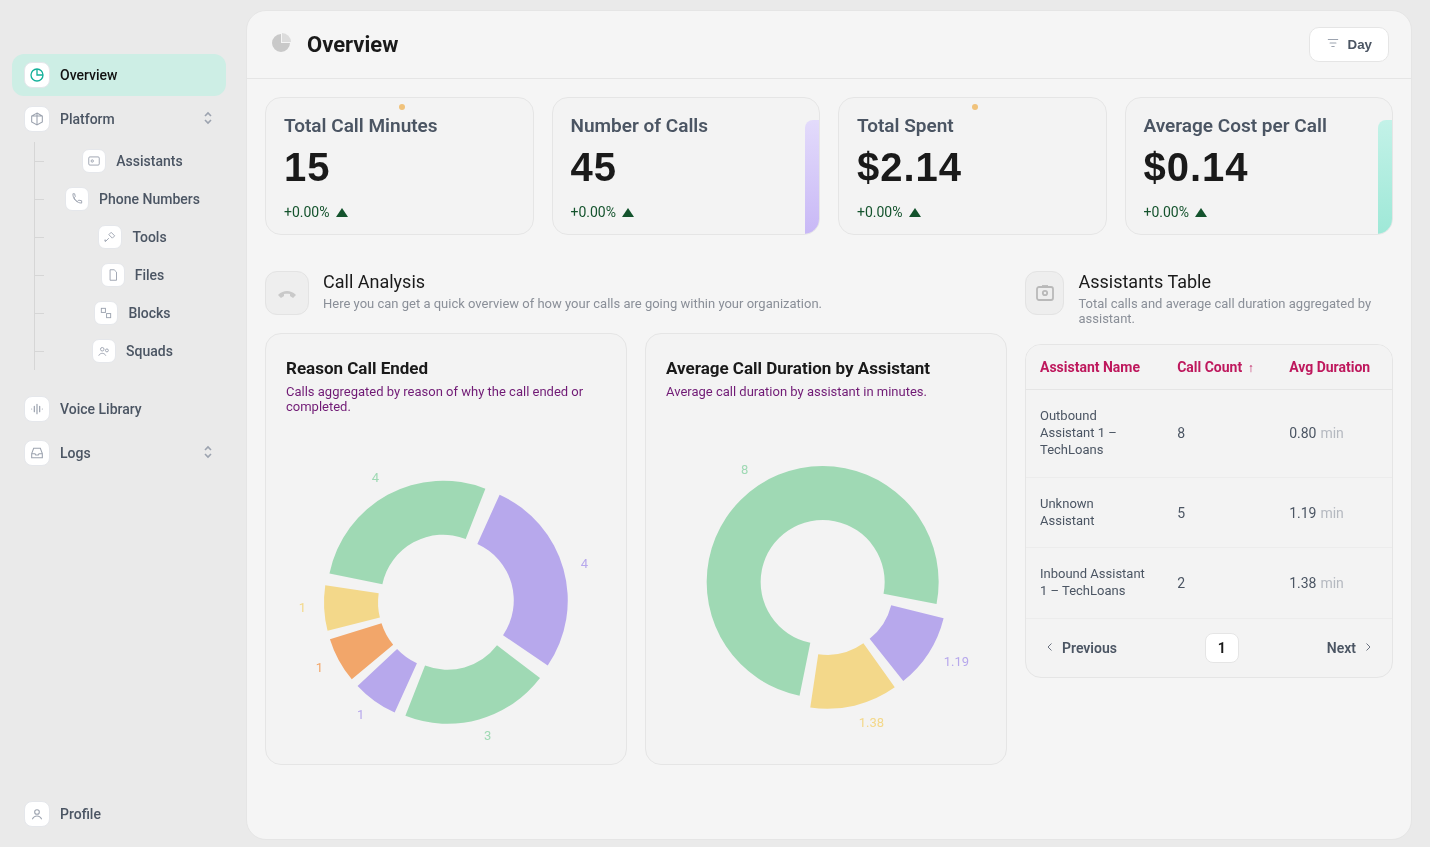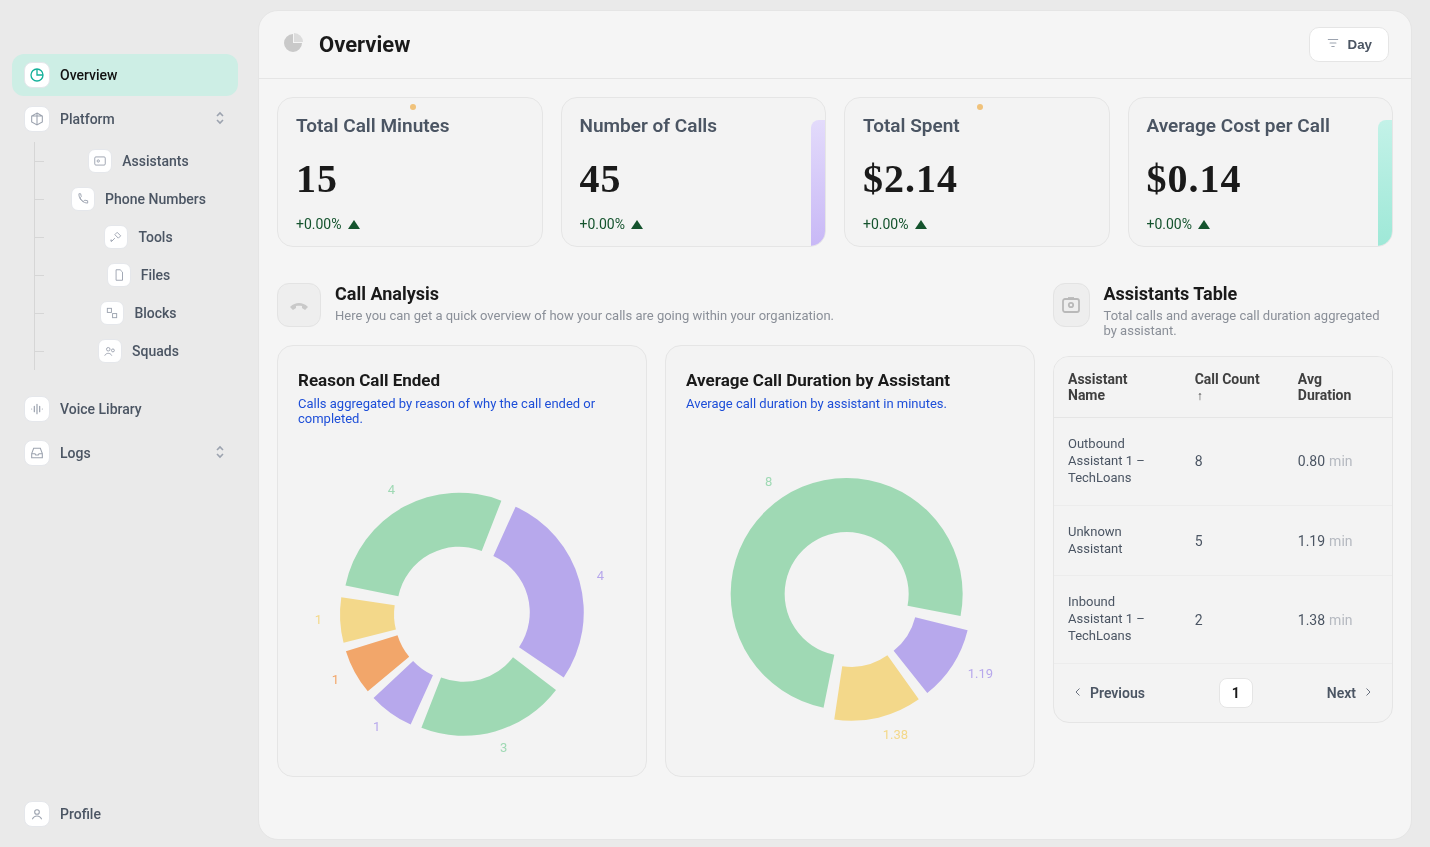--- a/index.html
+++ b/index.html
@@ -90,50 +90,50 @@
   .kpi {
     background: #f3f3f3;
     border: 1px solid #e5e5e5;
     border-radius: 16px;
     padding: 16px 18px 14px 18px;
     position: relative;
     overflow: hidden;
   }
   .kpi .dot { position: absolute; top: 6px; left: 50%; width: 6px; height: 6px; background: #f0c27b; border-radius: 50%; }
   .kpi-title { color: #4b5563; font-weight: 600; font-size: 19px; }
-  .kpi-value { font-family: Liberation Serif, serif; font-weight: 800; font-size: 40px; margin-top: 18px; letter-spacing: 1px; }
+  .kpi-value { font-family: Liberation Sans, sans-serif; font-weight: 800; font-size: 40px; margin-top: 8px; letter-spacing: 1px; }
   .kpi-delta { margin-top: 14px; color: #14532d; font-weight: 400; display: flex; align-items: center; gap: 6px; }
   .spark {
     position: absolute; right: 0; top: 22px; bottom: 0; width: 14px;
   }
   .spark.purple { background: linear-gradient(180deg, #e3dbfb 0%, #c8b8f6 100%); border-top-left-radius: 8px; }
   .spark.teal { background: linear-gradient(180deg, #c3f2e8 0%, #9ee8d7 100%); border-top-left-radius: 8px; }
   
   .row { display: flex; gap: 18px; margin-top: 36px; }
   .section { display: flex; gap: 14px; align-items: flex-start; }
   .section .icon-big {
     width: 44px; height: 44px; border-radius: 12px; background: #eee; border: 1px solid #e3e3e3;
     display: flex; align-items: center; justify-content: center; color: #9ca3af;
   }
-  .section h2 { margin: 0; font-size: 18px; font-weight: 700; }
+  .section h2 { margin: 0; font-size: 18px; font-weight: 400; }
   .section p { margin: 4px 0 0 0; color: #8a8f98; font-size: 13px; max-width: 520px; }
   .charts { display: grid; grid-template-columns: 1fr 1fr; gap: 18px; margin-top: 18px; }
   .card {
     background: #f3f3f3; border: 1px solid #e5e5e5; border-radius: 16px; padding: 24px 20px 12px 20px;
   }
   .card h3 { margin: 0; font-size: 17px; font-weight: 700; }
-  .card .sub { margin: 6px 0 0 0; color: #1d4ed8; font-size: 13px; }
+  .card .sub { margin: 6px 0 0 0; color: #701a75; font-size: 13px; }
   .donut-wrap { margin-top: 18px; display: flex; justify-content: center; }
   svg.donut { width: 320px; height: 320px; }
   .seg-label { font-size: 13px; }
   
-  .right-col { width: 340px; }
+  .right-col { width: 368px; }
   .table-card { background: #f3f3f3; border: 1px solid #e5e5e5; border-radius: 16px; overflow: hidden; margin-top: 18px; }
   table { width: 100%; border-collapse: collapse; font-size: 14px; }
-  th { text-align: left; font-weight: 700; color: #404040; padding: 14px 14px; border-bottom: 1px solid #e5e5e5; background: #f3f3f3; }
+  th { text-align: left; font-weight: 700; color: #be185d; padding: 14px 14px; border-bottom: 1px solid #e5e5e5; background: #f3f3f3; }
   th .sort { font-size: 12px; margin-left: 2px; }
   td { padding: 18px 14px; border-bottom: 1px solid #ececec; color: #4b5563; vertical-align: middle; }
   td.name { font-size: 13px; line-height: 1.3; max-width: 110px; word-break: break-word; }
   td .min { color: #b5b9c0; margin-left: 4px; }
   .pager { display: flex; align-items: center; justify-content: space-between; padding: 14px 18px; }
   .pager .btn { display: flex; align-items: center; gap: 6px; color: #4b5563; font-weight: 600; cursor: pointer; }
   .page-pill { border: 1px solid #e5e5e5; border-radius: 8px; padding: 6px 12px; font-weight: 700; background: #fff; }
   .col-left { flex: 1; }
   .tri-up { display:inline-block; width:0;height:0;border-left:6px solid transparent;border-right:6px solid transparent;border-bottom:9px solid currentColor;}
 </style>

